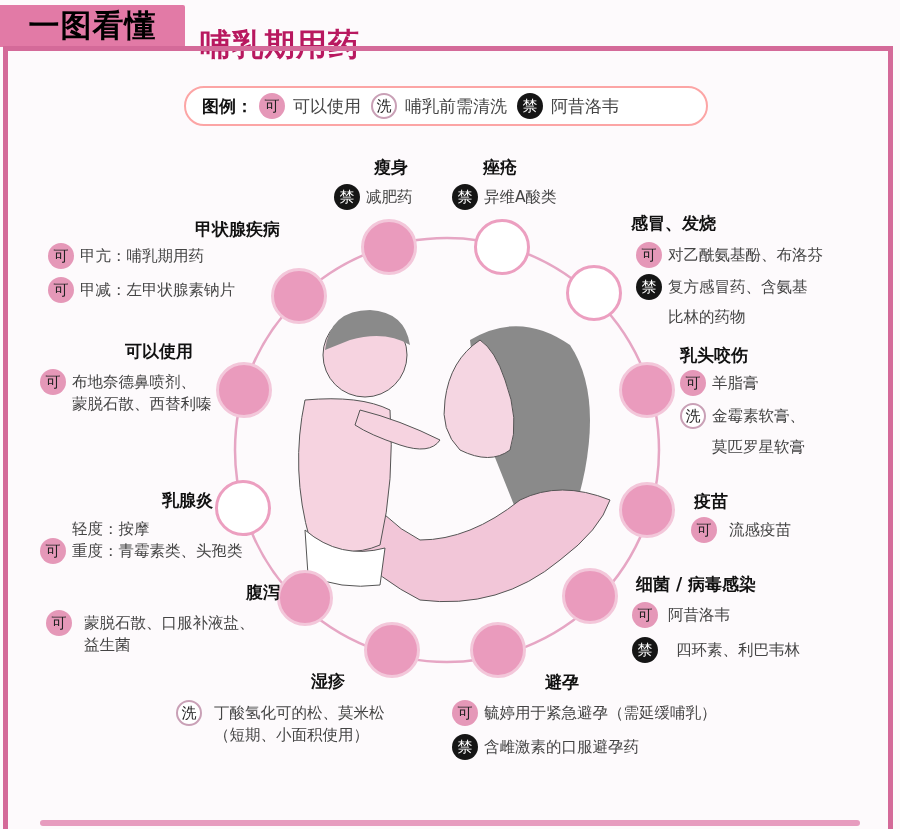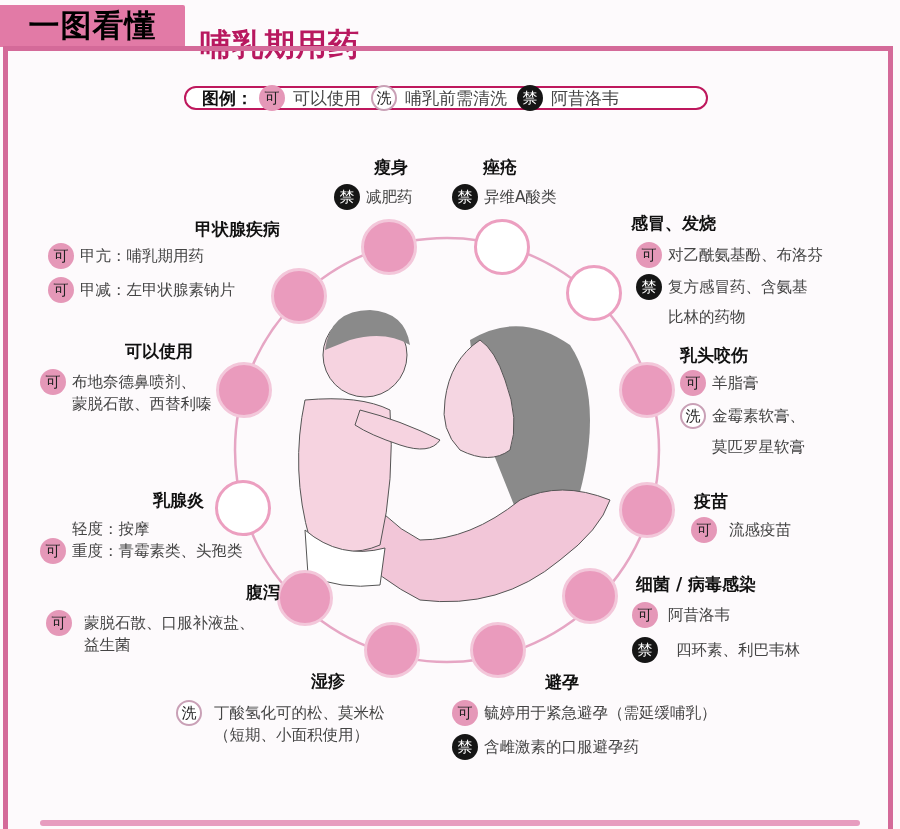--- a/index.html
+++ b/index.html
@@ -29,22 +29,22 @@
     border-right:5px solid #d46a99;
     box-sizing:border-box;
   }
   .bottom-bar {
     position:absolute; left:40px; top:820px; width:820px; height:6px;
     background:#e79cbf; border-radius:3px;
   }
 
   
   .legend {
-    position:absolute; left:184px; top:86px; width:524px; height:24px;
-    border:2px solid #be185d; border-radius:20px; background:#fff;
+    position:absolute; left:184px; top:86px; width:524px; height:40px;
+    border:2px solid #fca5a5; border-radius:20px; background:#fff;
     display:flex; align-items:center; padding-left:16px; box-sizing:border-box;
     font-size:17px; color:#444;
   }
   .legend .lbl { font-weight:bold; color:#111; margin-right:6px; }
   .legend .txt { margin:0 10px 0 8px; }
 
   
   .badge {
     display:inline-flex; align-items:center; justify-content:center;
     width:26px; height:26px; border-radius:50%;
@@ -171,21 +171,21 @@
   <span class="t">羊脂膏</span>
 </div>
 <div class="row" style="left:680px;top:405px;">
   <span class="badge b-wash">洗</span>
   <span>
     <span class="t">金霉素软膏、</span>
     <span class="t" style="margin-top:9px;">莫匹罗星软膏</span>
   </span>
 </div>
 
-<div class="cat" style="left:153px;top:489px;">乳腺炎</div>
+<div class="cat" style="left:162px;top:489px;">乳腺炎</div>
 <div class="row" style="left:72px;top:518px;">
   <span class="t">轻度：按摩</span>
 </div>
 <div class="row" style="left:40px;top:540px;">
   <span class="badge b-ok">可</span>
   <span class="t">重度：青霉素类、头孢类</span>
 </div>
 
 <div class="cat" style="left:694px;top:490px;">疫苗</div>
 <div class="row" style="left:691px;top:519px;">

